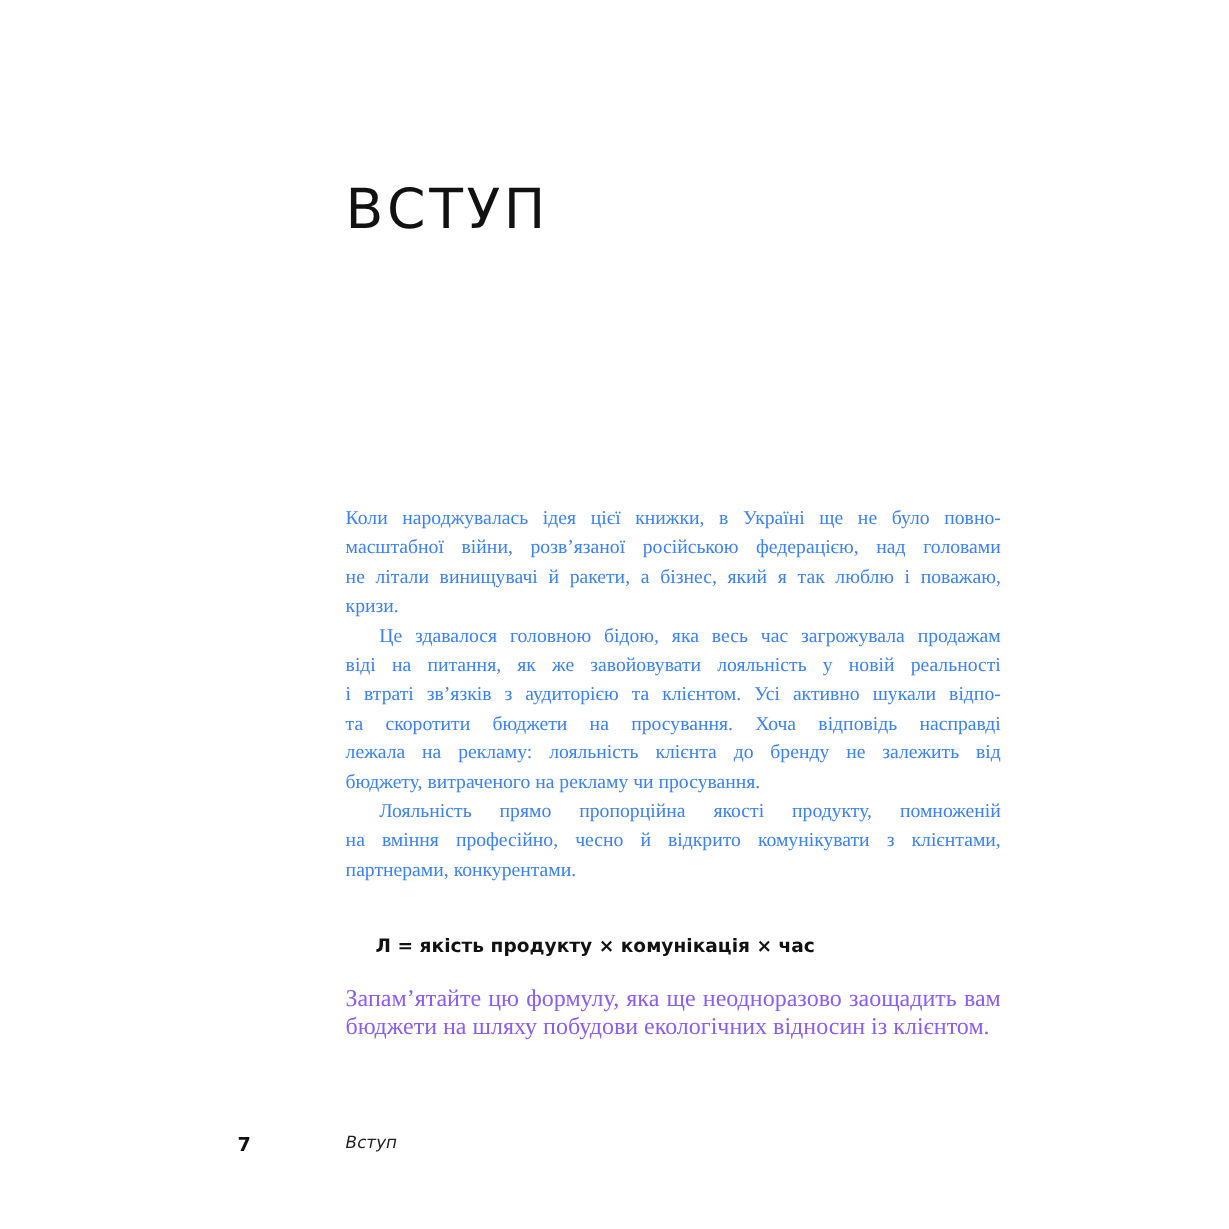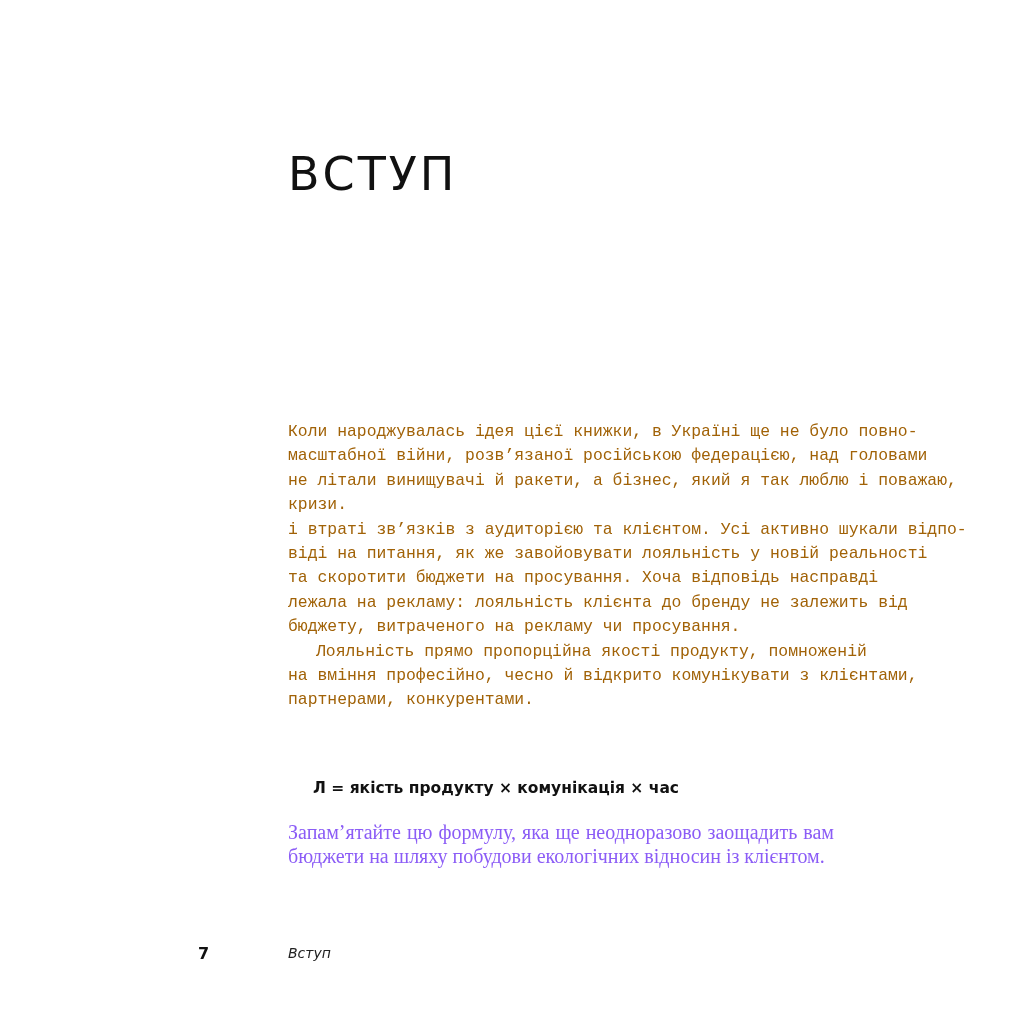--- a/index.html
+++ b/index.html
@@ -8,22 +8,22 @@
     overflow: hidden; color: #1a1a1a;
   }
   .title {
     position: absolute; left: 288px; top: 146px;
     font-family: "DejaVu Sans", sans-serif; font-weight: 400;
     font-size: 46px; letter-spacing: 3px; color: #111;
     line-height: 56px; margin: 0;
   }
   .body-text {
     position: absolute; left: 288px; top: 420px; width: 546px;
-    font-family: Liberation Mono, monospace; font-size: 16.4px;
-    line-height: 24.4px; color: #a16207;
+    font-family: Liberation Serif, serif; font-size: 16.4px;
+    line-height: 24.4px; color: #3b82f6;
   }
   .line { display: block; white-space: nowrap; text-align: justify; text-align-last: justify; }
   .line.last { text-align-last: left; }
   .indent { padding-left: 28px; }
   .formula {
     position: absolute; left: 313px; top: 776px;
     font-family: "DejaVu Sans", sans-serif; font-weight: 700;
     font-size: 15.5px; color: #111; line-height: 24px; white-space: nowrap; text-align: right;
   }
   .closing {
@@ -46,22 +46,23 @@
 <h1 class="title">ВСТУП</h1>
 
 <div class="body-text">
   <div>
     <span class="line">Коли народжувалась ідея цієї книжки, в Україні ще не було повно-</span>
     <span class="line">масштабної війни, розв’язаної російською федерацією, над головами</span>
     <span class="line">не літали винищувачі й ракети, а бізнес, який я так люблю і поважаю,</span>
     <span class="line last">кризи.</span>
   </div>
   <div>
+    <span class="line indent">Це здавалося головною бідою, яка весь час загрожувала продажам</span>
+    <span class="line">віді на питання, як же завойовувати лояльність у новій реальності</span>
     <span class="line">і втраті зв’язків з аудиторією та клієнтом. Усі активно шукали відпо-</span>
-    <span class="line">віді на питання, як же завойовувати лояльність у новій реальності</span>
     <span class="line">та скоротити бюджети на просування. Хоча відповідь насправді</span>
     <span class="line">лежала на рекламу: лояльність клієнта до бренду не залежить від</span>
     <span class="line last">бюджету, витраченого на рекламу чи просування.</span>
   </div>
   <div>
     <span class="line indent">Лояльність прямо пропорційна якості продукту, помноженій</span>
     <span class="line">на вміння професійно, чесно й відкрито комунікувати з клієнтами,</span>
     <span class="line last">партнерами, конкурентами.</span>
   </div>
 </div>

